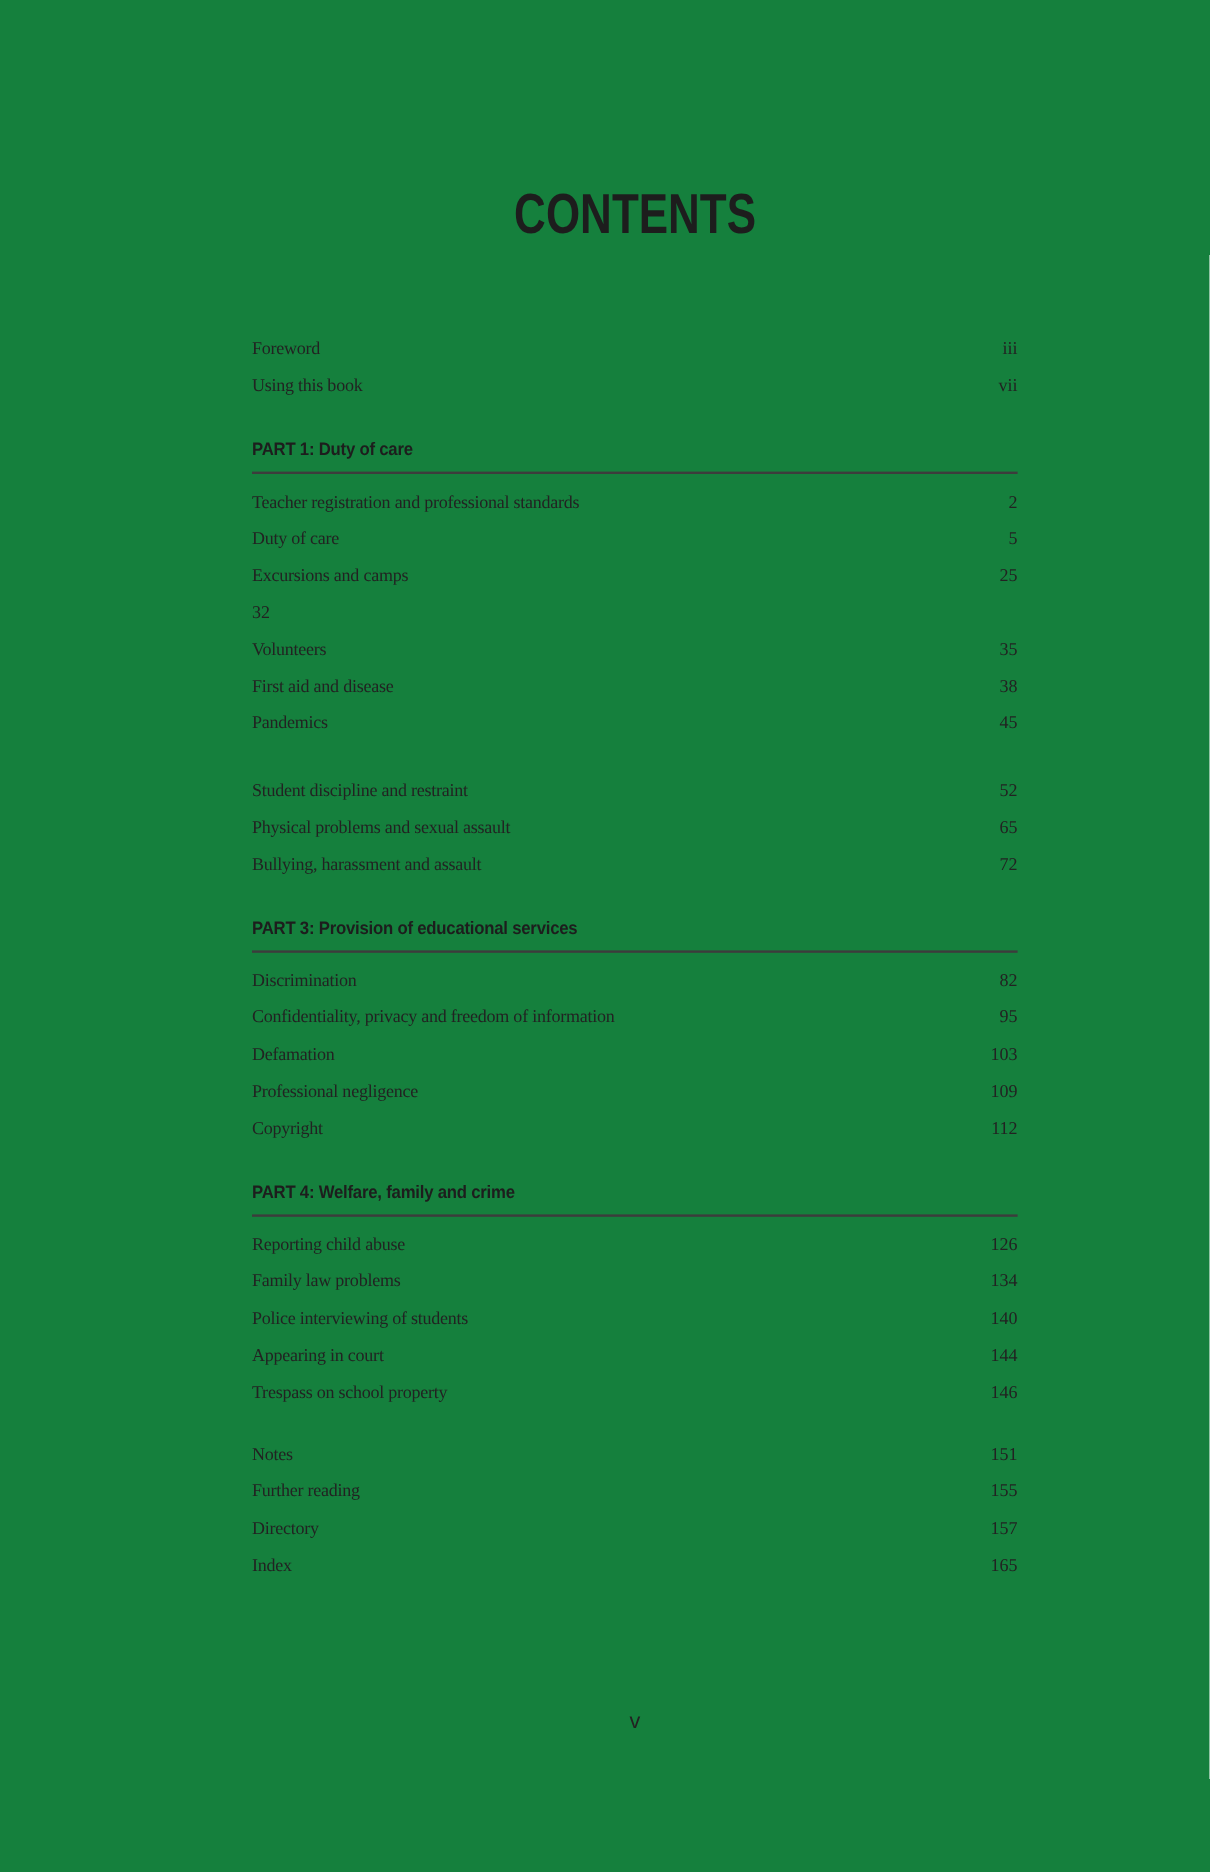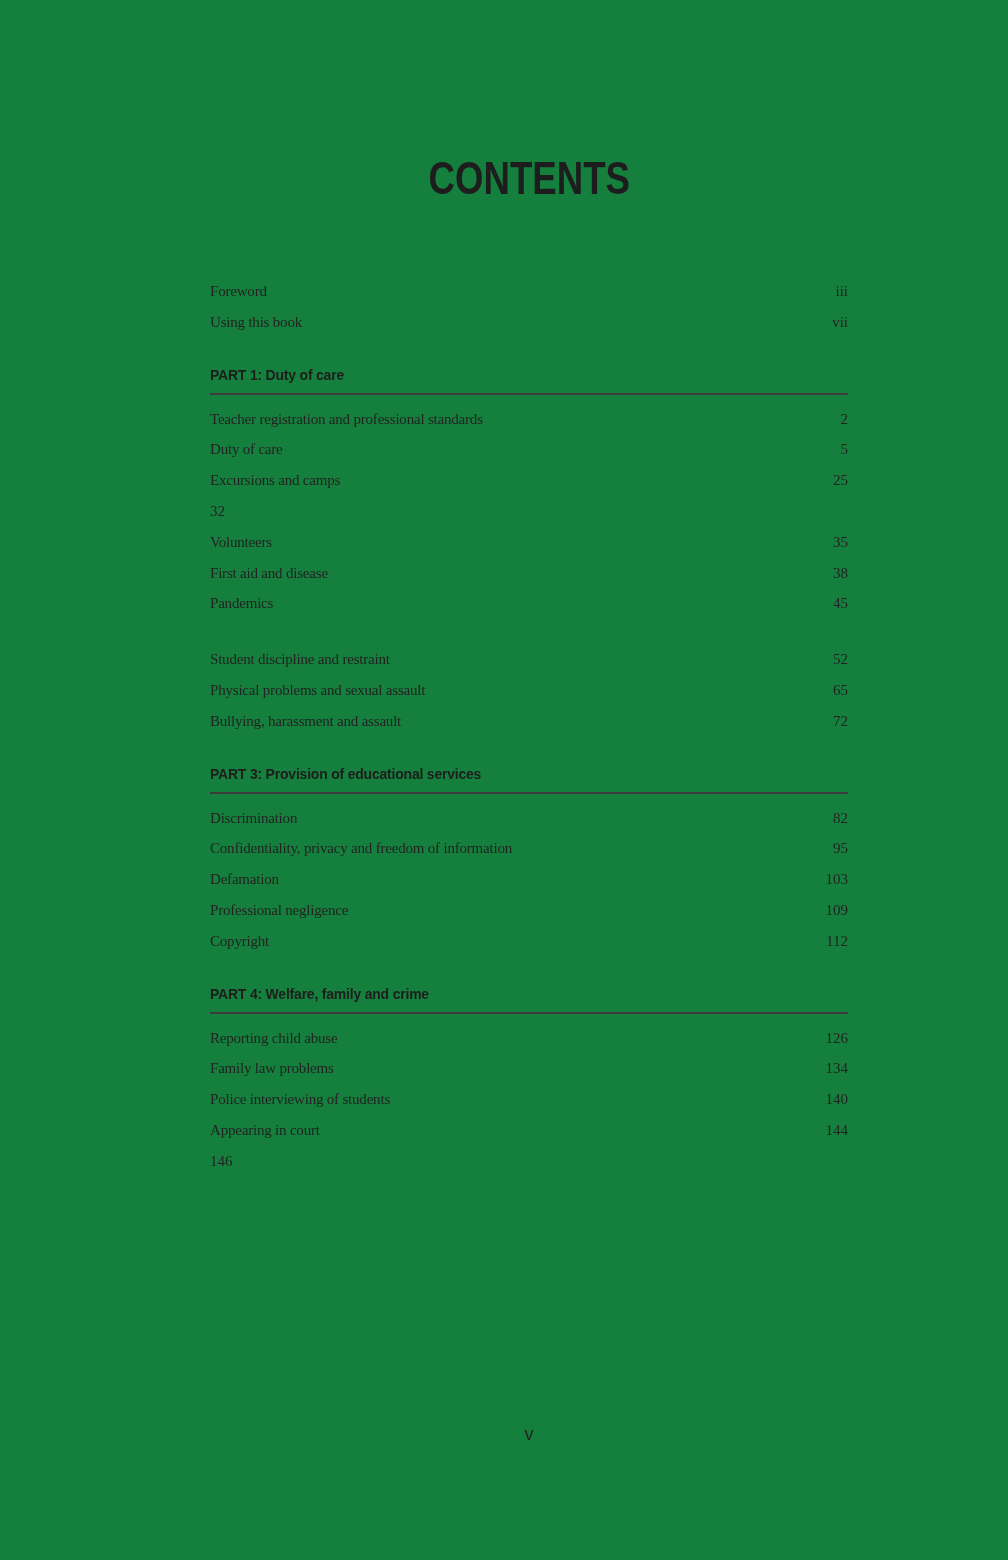--- a/index.html
+++ b/index.html
@@ -223,25 +223,49 @@
                 <span class="lbl">Police interviewing of students</span>
                 <span class="pg">140</span>
               </div>
 
               <div class="toc-row">
                 <span class="lbl">Appearing in court</span>
                 <span class="pg">144</span>
               </div>
 
               <div class="toc-row">
+                <span class="lbl">Trespass on school property</span>
                 <span class="pg">146</span>
               </div>
 
           </div>
         </div>
 
     </div>
 
+    <div class="back-matter">
+
+        <div class="toc-row">
+          <span class="lbl">Notes</span>
+          <span class="pg">151</span>
+        </div>
+
+        <div class="toc-row">
+          <span class="lbl">Further reading</span>
+          <span class="pg">155</span>
+        </div>
+
+        <div class="toc-row">
+          <span class="lbl">Directory</span>
+          <span class="pg">157</span>
+        </div>
+
+        <div class="toc-row">
+          <span class="lbl">Index</span>
+          <span class="pg">165</span>
+        </div>
+
+    </div>
 
   </div>
 
   <div class="folio">v</div>
 </div>
 
 </body></html>

